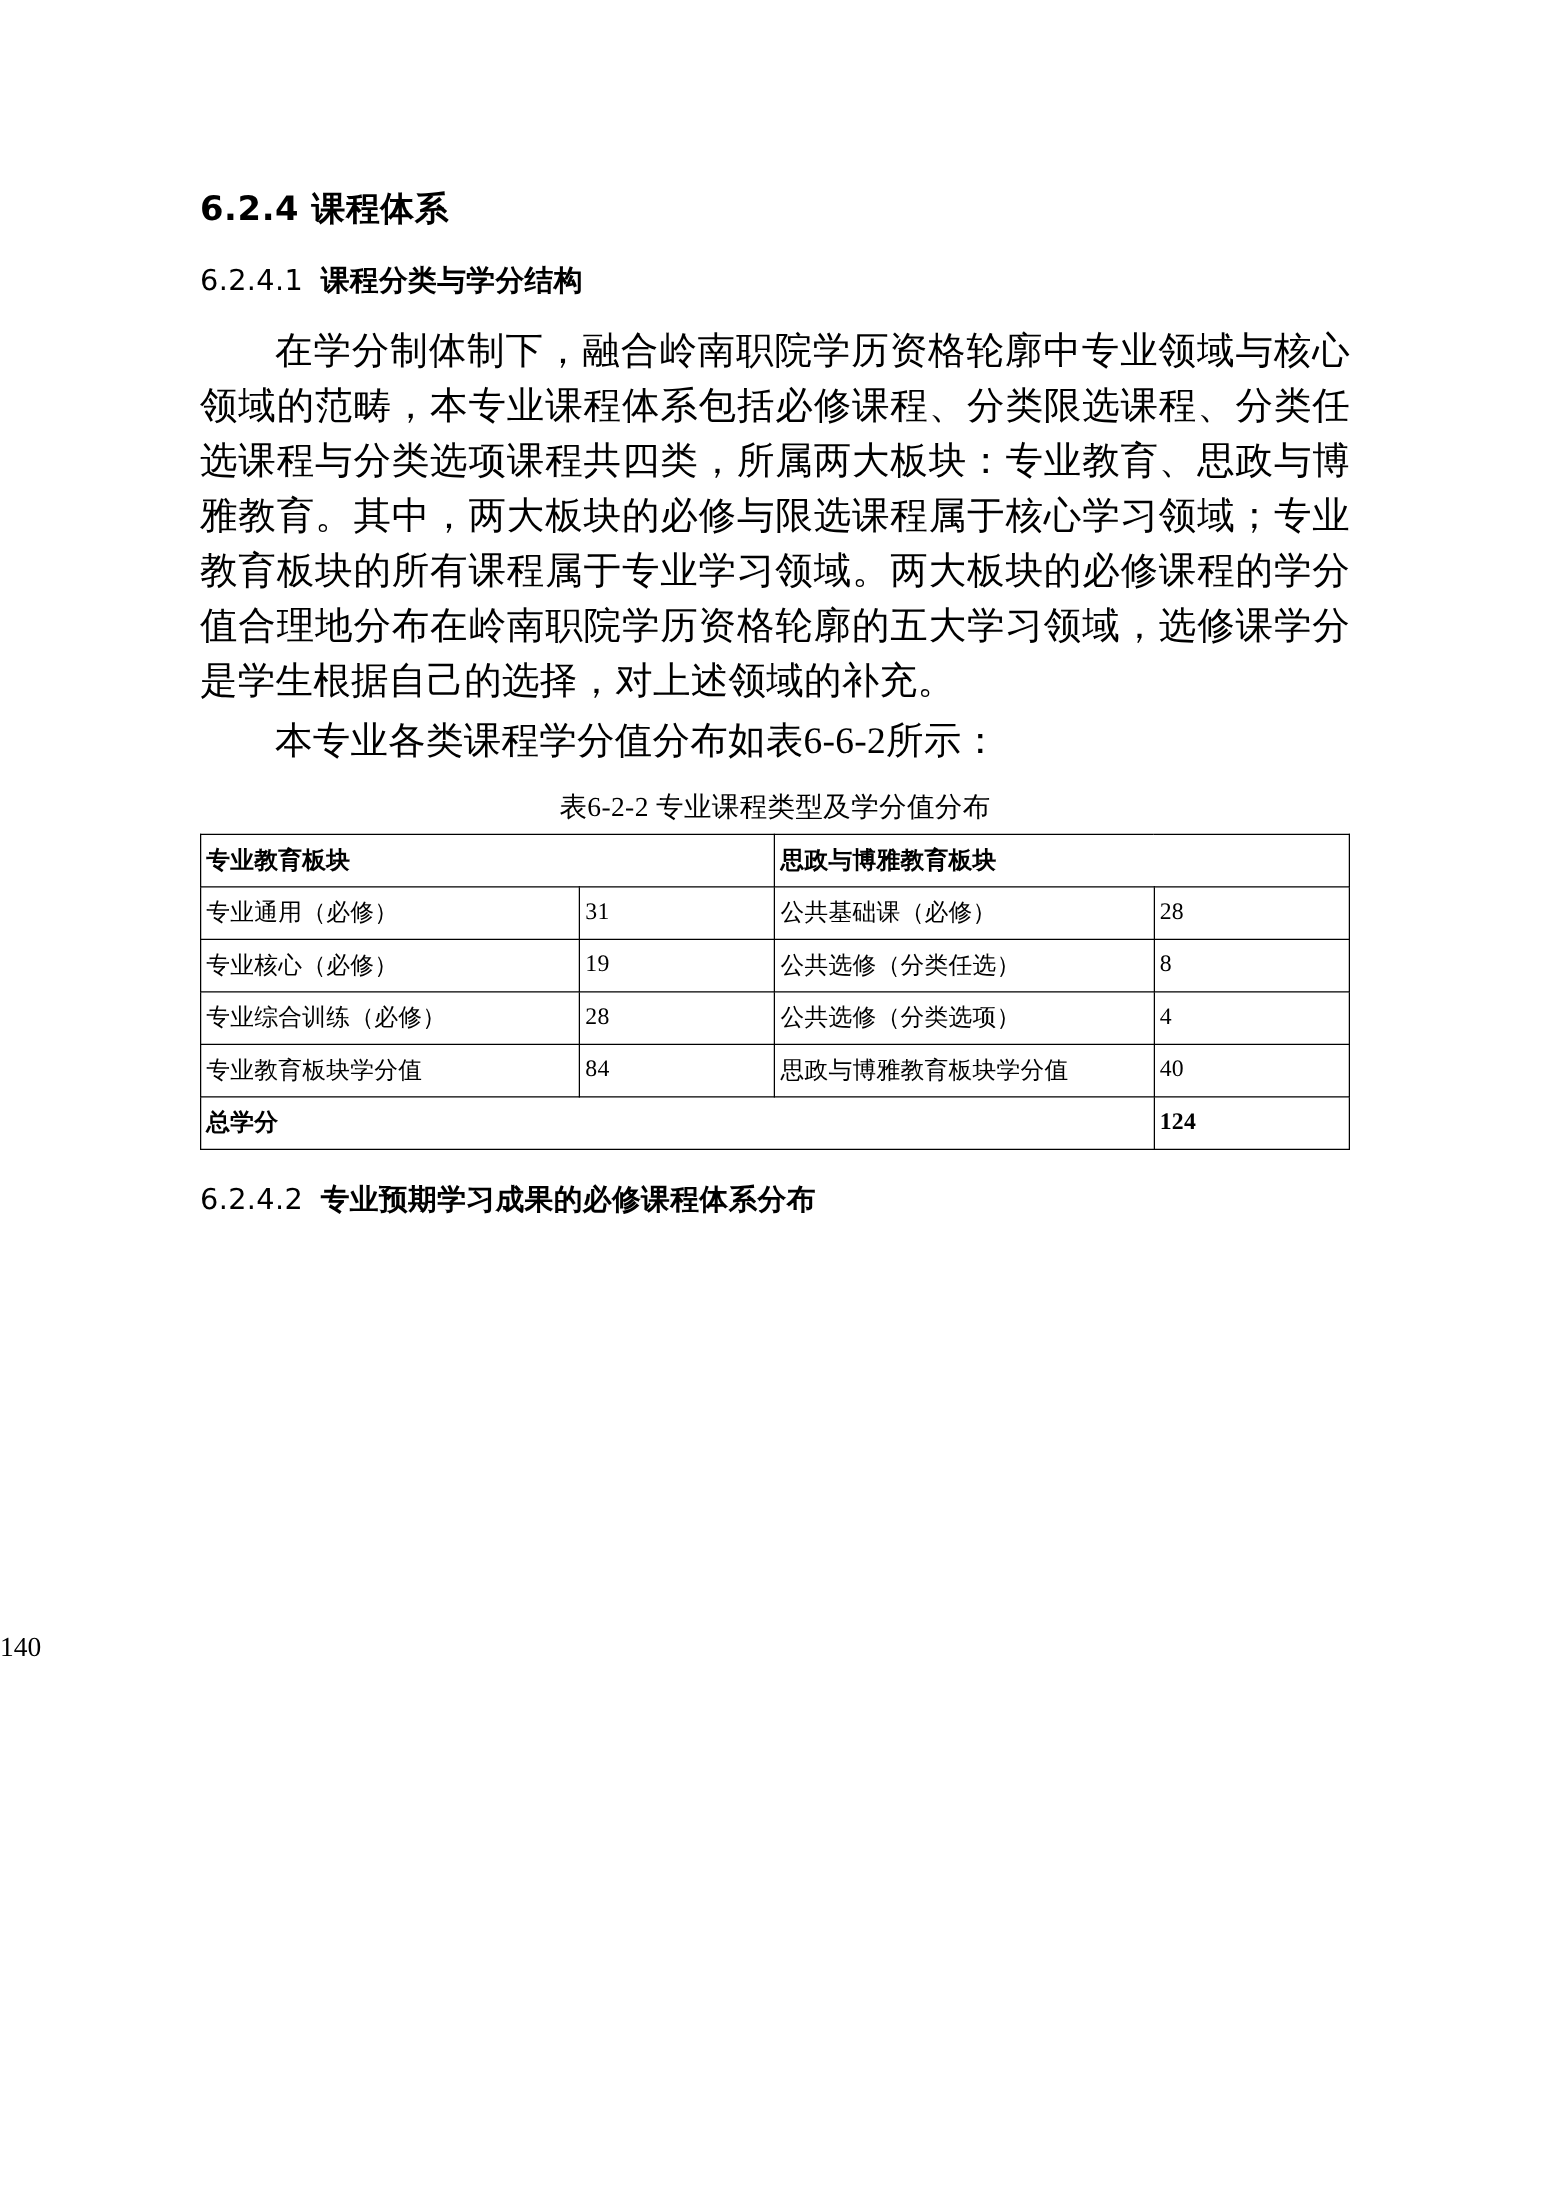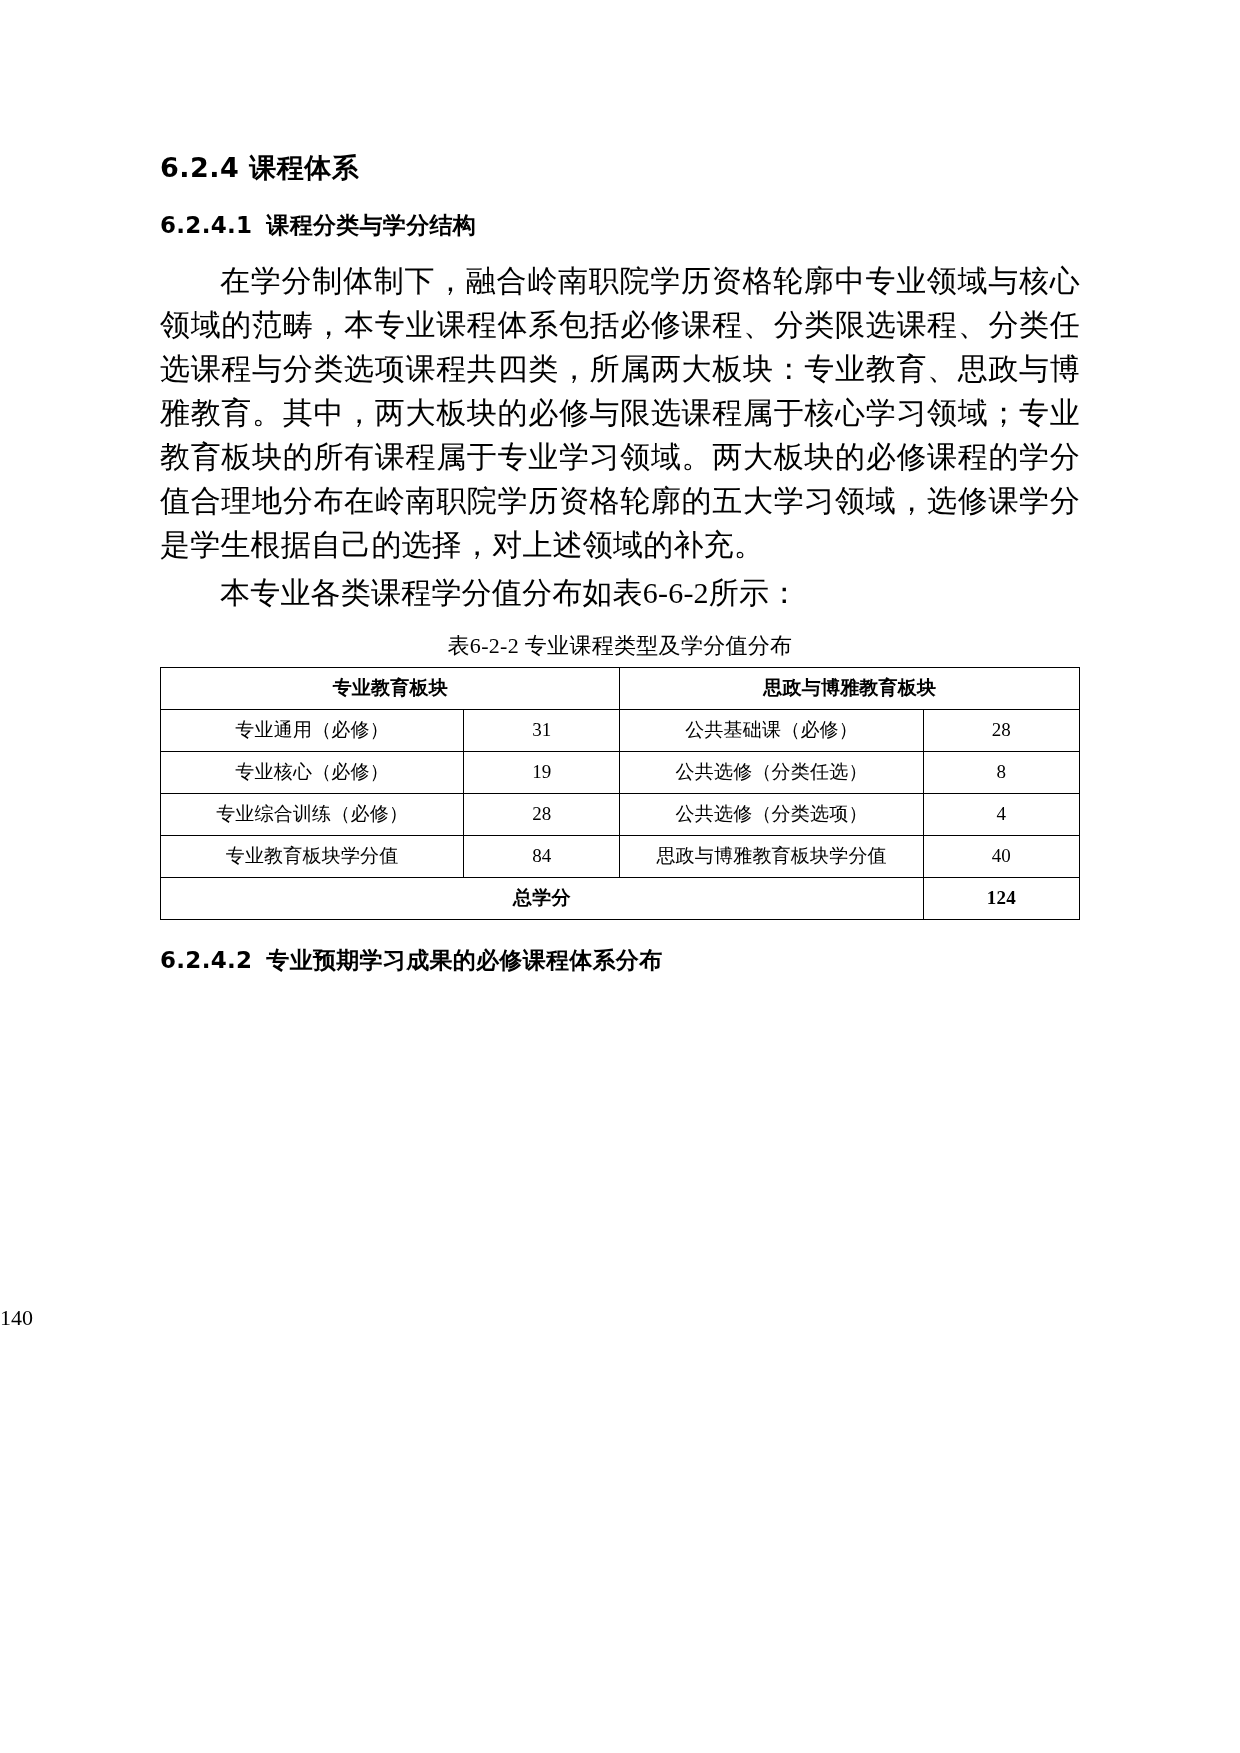--- a/index.html
+++ b/index.html
@@ -32,21 +32,21 @@
   }
   .h4 {
     font-family: "DejaVu Sans", sans-serif;
     font-size: 23px;
     font-weight: 700;
     letter-spacing: 0.3px;
     margin: 26px 0 18px 0;
     line-height: 1.3;
   }
   .h4 .num {
-    font-weight: 700;
+    font-weight: 400;
     margin-right: 14px;
   }
   p.body {
     font-size: 30px;
     line-height: 44px;
     text-align: justify;
     text-justify: inter-ideograph;
     margin: 0 0 4px 0;
     text-indent: 2em;
     letter-spacing: 0.2px;
@@ -59,21 +59,21 @@
   }
   table.credits {
     border-collapse: collapse;
     width: 100%;
     font-size: 19px;
     table-layout: fixed;
   }
   table.credits td {
     border: 1px solid #000;
     height: 37px;
-    text-align: center;
+    text-align: left;
     vertical-align: middle;
     padding: 2px 4px;
     letter-spacing: 0.2px;
   }
   table.credits td.hdr {
     font-weight: 700;
   }
   table.credits tr.total td {
     font-weight: 700;
   }

